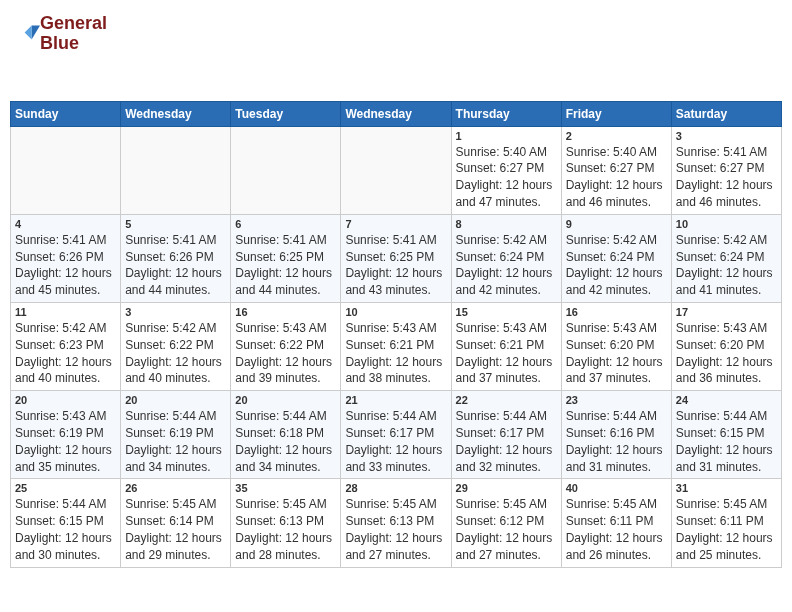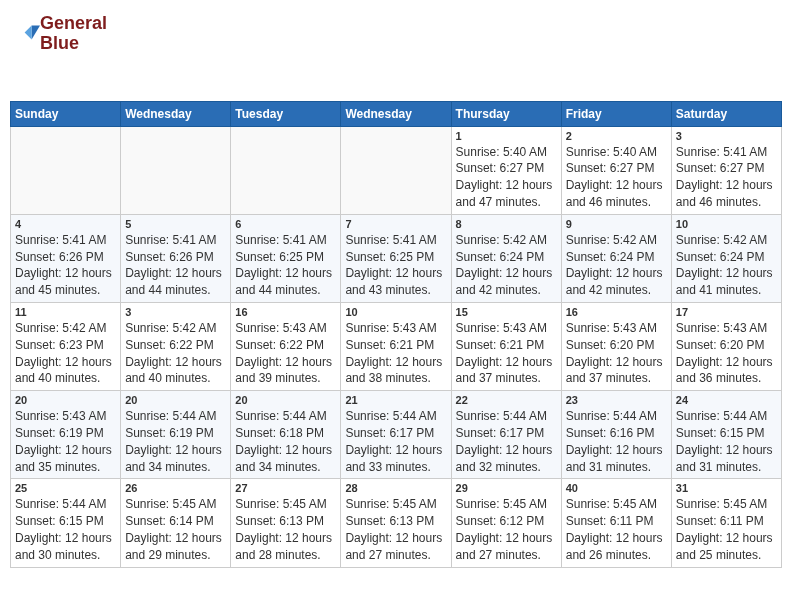--- a/index.html
+++ b/index.html
@@ -312,21 +312,21 @@
 and 30 minutes.</div>
         </td>
         <td>
           <span class="day-number">26</span>
           <div class="day-info" style="white-space: pre-line;">Sunrise: 5:45 AM
 Sunset: 6:14 PM
 Daylight: 12 hours
 and 29 minutes.</div>
         </td>
         <td>
-          <span class="day-number">27</span>
+          <span class="day-number">35</span>
           <div class="day-info" style="white-space: pre-line;">Sunrise: 5:45 AM
 Sunset: 6:13 PM
 Daylight: 12 hours
 and 28 minutes.</div>
         </td>
         <td>
           <span class="day-number">28</span>
           <div class="day-info" style="white-space: pre-line;">Sunrise: 5:45 AM
 Sunset: 6:13 PM
 Daylight: 12 hours

